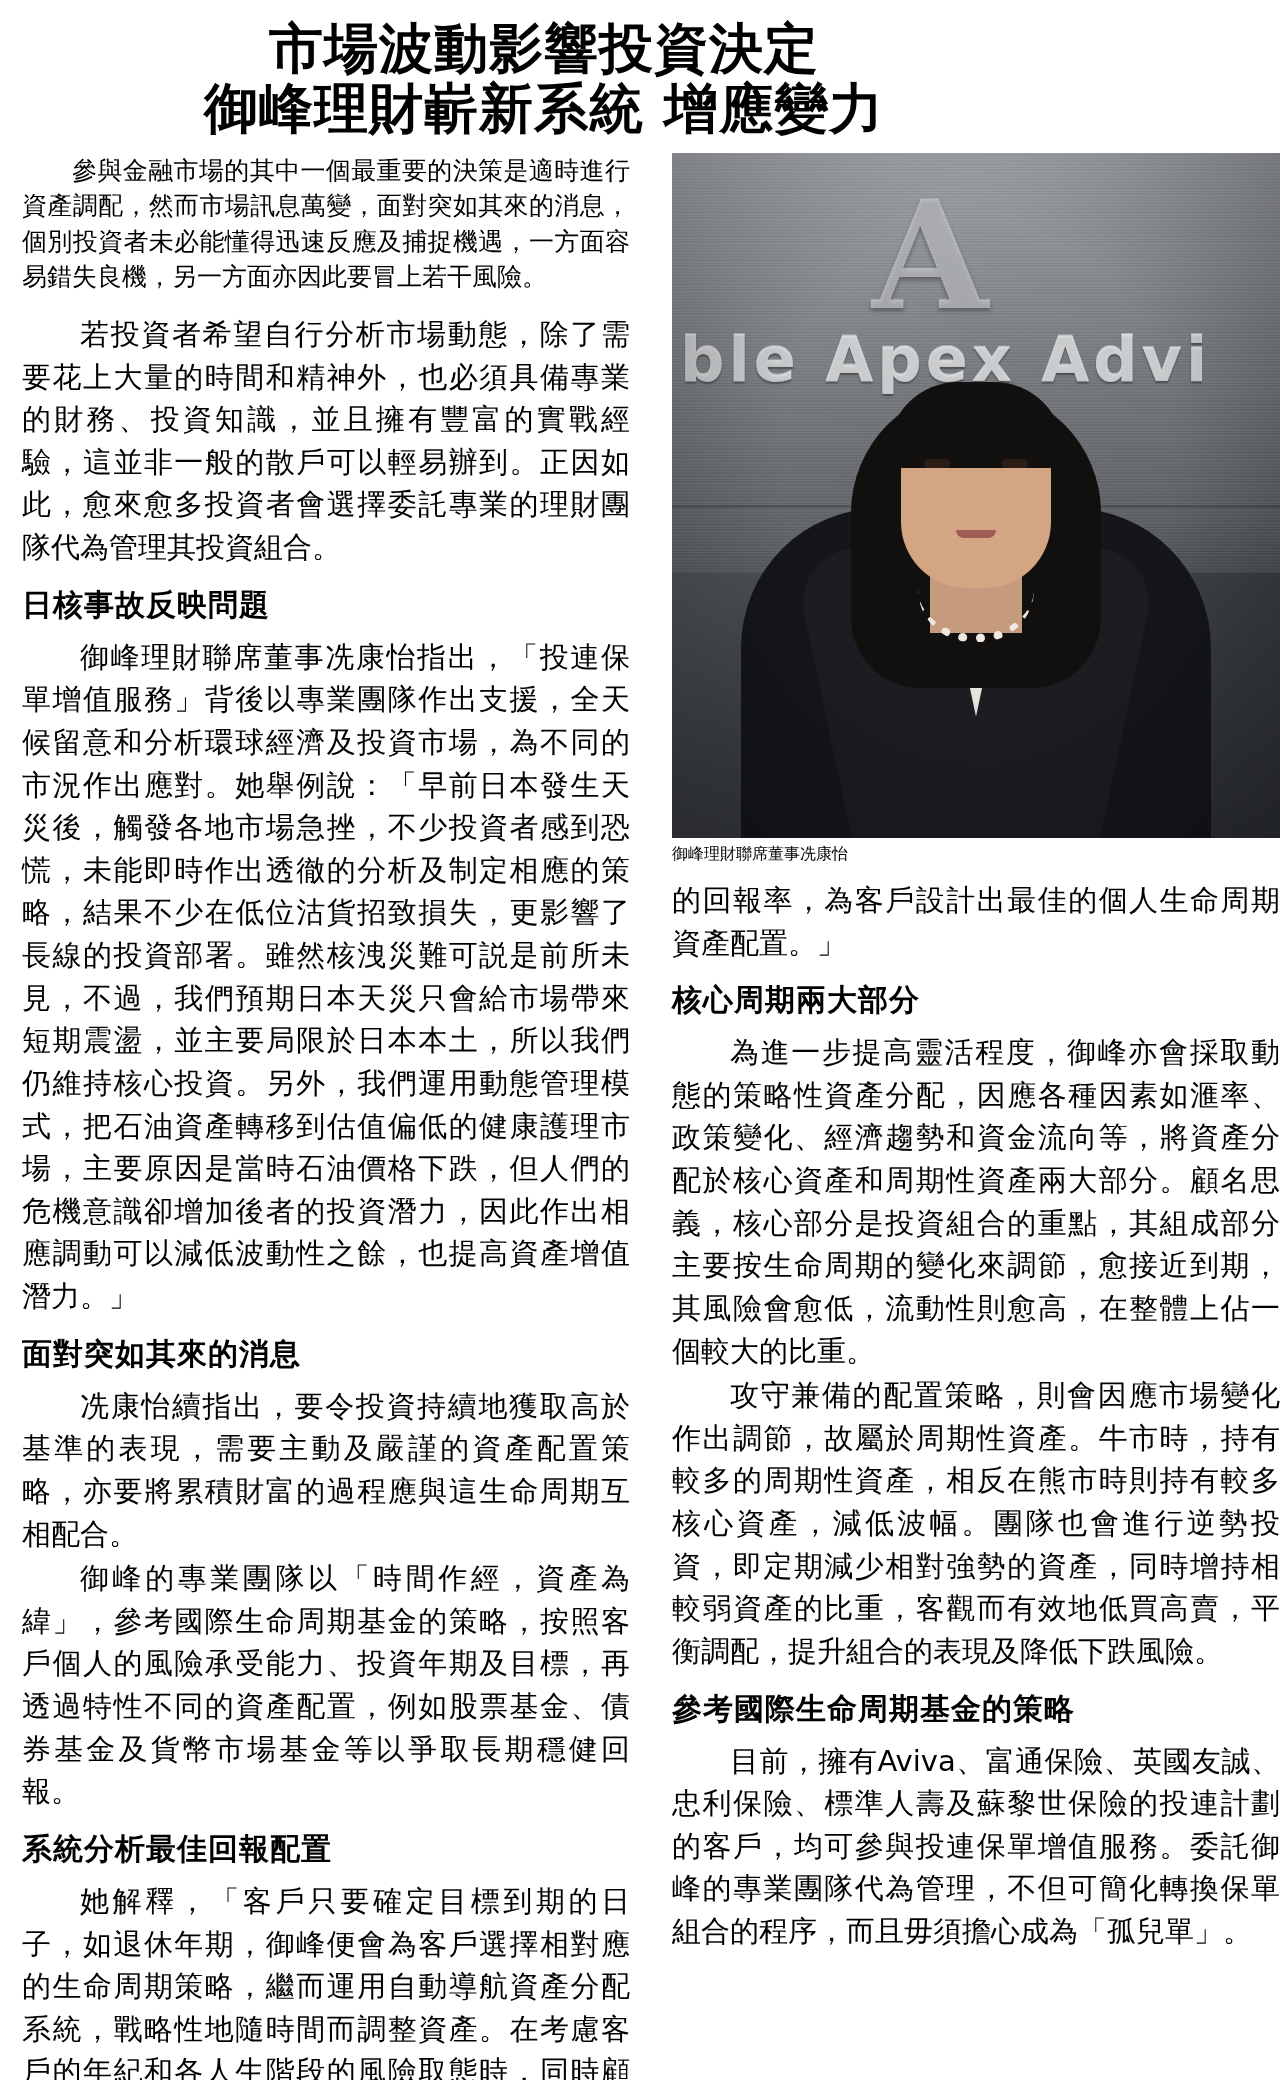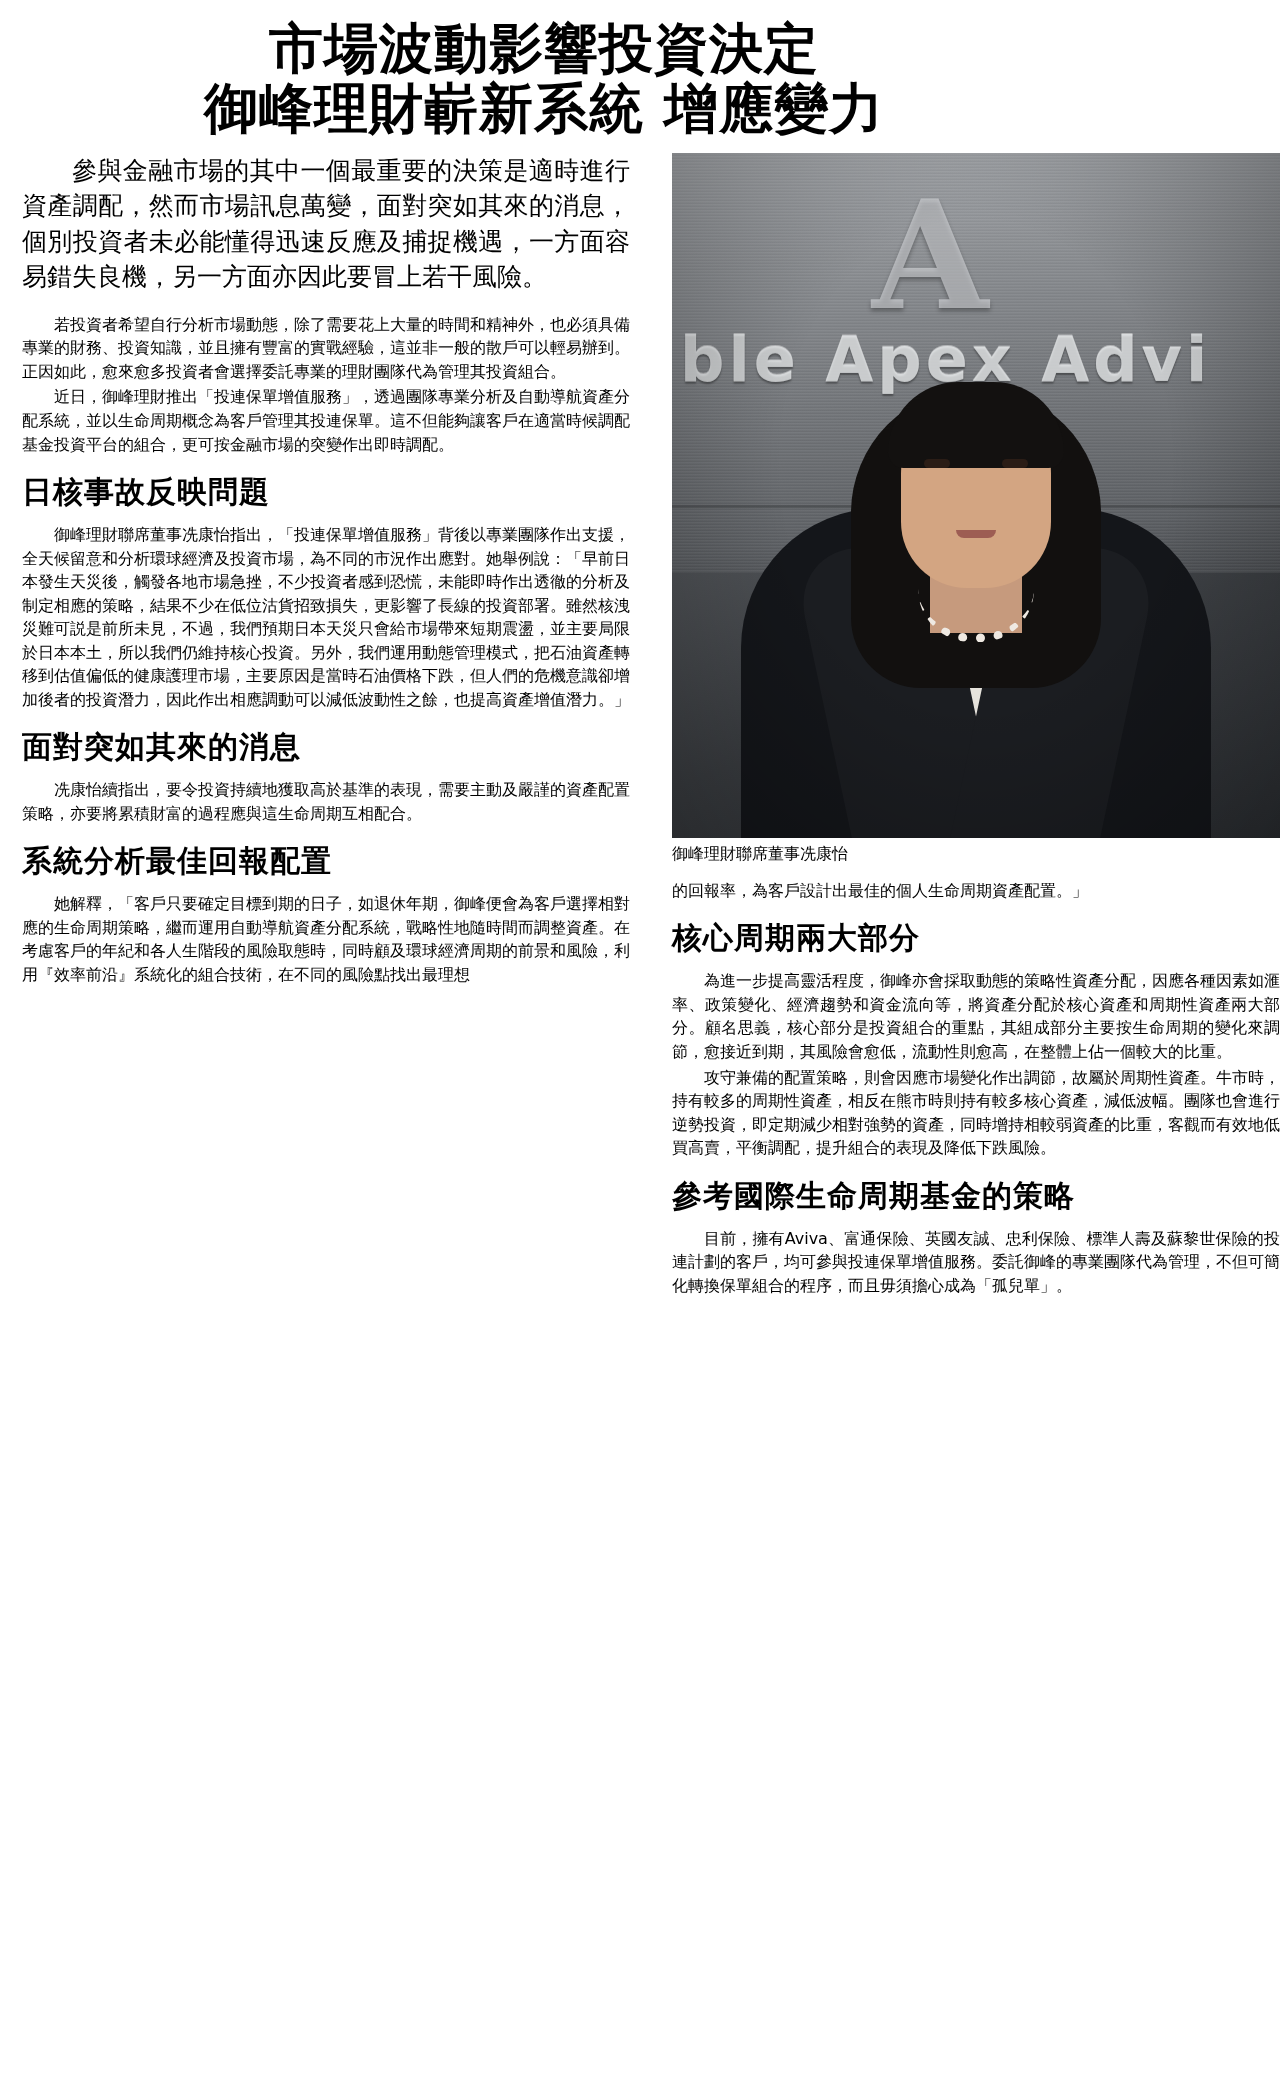--- a/index.html
+++ b/index.html
@@ -44,21 +44,21 @@
     display: flex;
     gap: 42px;
     align-items: flex-start;
   }
   .col {
     width: 608px;
     flex: 0 0 608px;
   }
   p {
     margin: 0 0 2px 0;
-    font-size: 16px;
+    font-size: 29px;
     line-height: 1.47;
     text-align: justify;
     text-justify: inter-ideograph;
     font-family: "DejaVu Sans", "Liberation Sans", sans-serif;
   }
   p.indent {
     text-indent: 2em;
   }
   p.lead {
     font-size: 25px;
@@ -266,27 +266,27 @@
     <span class="l1">市場波動影響投資決定</span>
     <span class="l2">御峰理財嶄新系統 增應變力</span>
   </h1>
 
   <div class="columns">
 
     <div class="col">
       <p class="lead">參與金融市場的其中一個最重要的決策是適時進行資產調配，然而市場訊息萬變，面對突如其來的消息，個別投資者未必能懂得迅速反應及捕捉機遇，一方面容易錯失良機，另一方面亦因此要冒上若干風險。</p>
       <div class="gap-sm"></div>
       <p class="indent">若投資者希望自行分析市場動態，除了需要花上大量的時間和精神外，也必須具備專業的財務、投資知識，並且擁有豐富的實戰經驗，這並非一般的散戶可以輕易辦到。正因如此，愈來愈多投資者會選擇委託專業的理財團隊代為管理其投資組合。</p>
-      <p class="indent">近日，御峰理財推出「投連保單增值服務」，透過團隊專業分析及自動導航資產分配系統，並以生命周期概念為客戶管理其投連保單。這不但能夠讓客戶在適當時候調配基金投資平台的組合，更可按金融市場的突變作出即時調配。</p>
 
       <h2 class="section">日核事故反映問題</h2>
       <p class="indent">御峰理財聯席董事冼康怡指出，「投連保單增值服務」背後以專業團隊作出支援，全天候留意和分析環球經濟及投資市場，為不同的市況作出應對。她舉例說：「早前日本發生天災後，觸發各地市場急挫，不少投資者感到恐慌，未能即時作出透徹的分析及制定相應的策略，結果不少在低位沽貨招致損失，更影響了長線的投資部署。雖然核洩災難可説是前所未見，不過，我們預期日本天災只會給市場帶來短期震盪，並主要局限於日本本土，所以我們仍維持核心投資。另外，我們運用動態管理模式，把石油資產轉移到估值偏低的健康護理市場，主要原因是當時石油價格下跌，但人們的危機意識卻增加後者的投資潛力，因此作出相應調動可以減低波動性之餘，也提高資產增值潛力。」</p>
 
       <h2 class="section">面對突如其來的消息</h2>
       <p class="indent">冼康怡續指出，要令投資持續地獲取高於基準的表現，需要主動及嚴謹的資產配置策略，亦要將累積財富的過程應與這生命周期互相配合。</p>
+      <p class="indent">御峰的專業團隊以「時間作經，資產為緯」，參考國際生命周期基金的策略，按照客戶個人的風險承受能力、投資年期及目標，再透過特性不同的資產配置，例如股票基金、債券基金及貨幣市場基金等以爭取長期穩健回報。</p>
 
       <h2 class="section">系統分析最佳回報配置</h2>
       <p class="indent">她解釋，「客戶只要確定目標到期的日子，如退休年期，御峰便會為客戶選擇相對應的生命周期策略，繼而運用自動導航資產分配系統，戰略性地隨時間而調整資產。在考慮客戶的年紀和各人生階段的風險取態時，同時顧及環球經濟周期的前景和風險，利用『效率前沿』系統化的組合技術，在不同的風險點找出最理想</p>
     </div>
 
     <div class="col">
 
       <div class="photo-wrap">
         <div class="photo">
           <div class="wall"></div>

